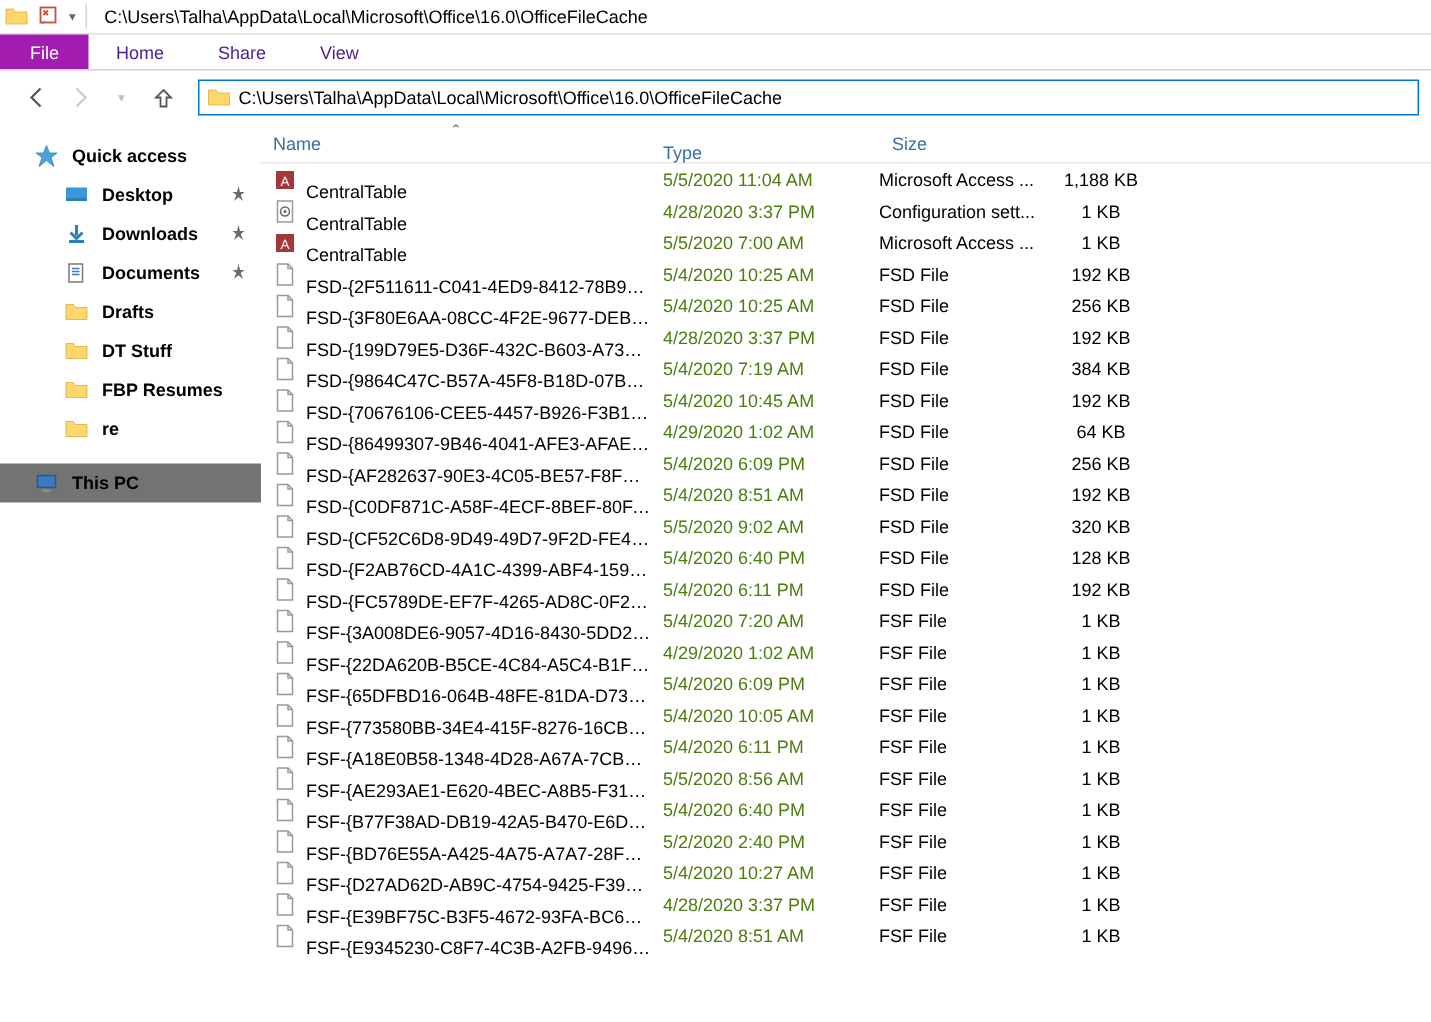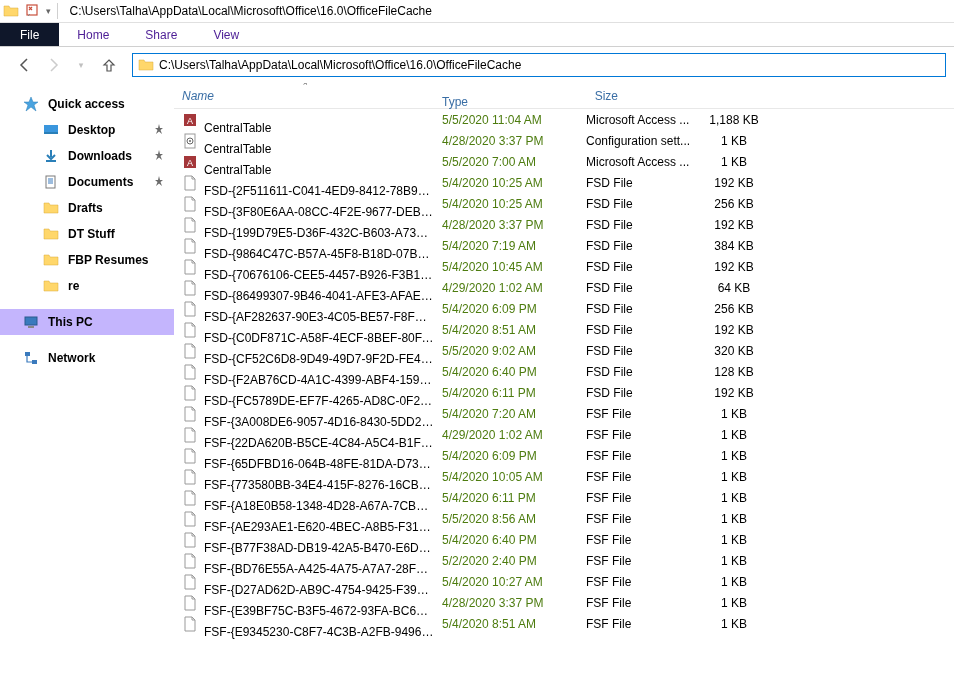--- a/index.html
+++ b/index.html
@@ -6,45 +6,45 @@
 body { background: #fff; font-size: 12px; color: #000; width: 954px; height: 681px; overflow: hidden; }
 
 .titlebar { height: 23px; display: flex; align-items: center; background: #fff; border-bottom: 1px solid #e0e0e0; padding-left: 2px; }
 .titlebar .folder-icon { width: 18px; height: 18px; display: flex; align-items: center; justify-content: center; }
 .titlebar .qat { display: flex; align-items: center; margin-left: 6px; gap: 8px; }
 .titlebar .sep { width: 1px; height: 16px; background: #d0d0d0; margin: 0 6px; }
 .titlebar .title { margin-left: 6px; font-size: 12px; color: #000; }
 
 .ribbon-tabs { height: 24px; display: flex; align-items: stretch; border-bottom: 1px solid #d0d0d0; }
 .ribbon-tabs .tab { padding: 0 18px; display: flex; align-items: center; font-size: 12px; cursor: pointer; }
-.ribbon-tabs .tab.file { background: #0f172a; color: #fff; padding: 0 20px; }
+.ribbon-tabs .tab.file { background: #a21caf; color: #fff; padding: 0 20px; }
 .ribbon-tabs .tab.normal { color: #4c1d95; }
 
 .navbar { height: 36px; display: flex; align-items: center; padding: 4px 8px 4px 14px; gap: 6px; }
 .navbar .nav-btn { width: 22px; height: 22px; display: flex; align-items: center; justify-content: center; color: #6b6b6b; cursor: pointer; }
 .navbar .nav-btn.disabled { color: #c0c0c0; cursor: default; }
 .navbar .addr { flex: 1; height: 24px; border: 1px solid #0078d7; display: flex; align-items: center; padding: 0 4px; margin-left: 6px; }
 .navbar .addr .folder-mini { width: 18px; height: 18px; display: flex; align-items: center; justify-content: center; margin-right: 4px; }
 .navbar .addr input { flex: 1; border: none; outline: none; font-size: 12px; font-family: inherit; }
 
 .content { display: flex; height: calc(681px - 23px - 24px - 36px); }
 
 .navpane { width: 174px; padding: 8px 0 0 0; overflow-y: auto; font-weight: bold; }
 .navpane .group { margin-bottom: 10px; }
 .navpane .item { height: 26px; display: flex; align-items: center; padding-left: 22px; cursor: pointer; position: relative; }
 .navpane .item.sub { padding-left: 42px; }
-.navpane .item.selected { background: #c4b5fd; }
+.navpane .item.selected { background: #737373; }
 .navpane .item .icon { width: 18px; height: 18px; display: flex; align-items: center; justify-content: center; margin-right: 8px; }
 .navpane .item .label { font-size: 12px; }
 .navpane .item .pin { position: absolute; right: 10px; color: #6b6b6b; font-size: 11px; }
 
 .filepane { flex: 1; display: flex; flex-direction: column; overflow: hidden; }
 .columns { height: 26px; display: flex; align-items: center; border-bottom: 1px solid #e8e8e8; color: #3a6ea5; font-size: 12px; }
 .columns .col { padding-left: 8px; display: flex; align-items: center; height: 100%; }
-.columns .col.name { width: 260px; position: relative; font-style: italic; }
+.columns .col.name { width: 260px; position: relative; }
 .columns .col.date { width: 120px; }
 .columns .col.type { width: 120px; margin-top: 13px; }
 .columns .col.size { width: 80px; justify-content: flex-end; padding-right: 16px; }
 .columns .col .sort-arrow { position: absolute; left: 50%; top: -2px; transform: translateX(-50%); color: #666; font-size: 9px; }
 
 .filelist { flex: 1; overflow-y: auto; }
 .filerow { height: 21px; display: flex; align-items: center; cursor: pointer; }
 .filerow .cell { padding-left: 8px; overflow: hidden; white-space: nowrap; text-overflow: ellipsis; font-size: 12px; }
 .filerow .cell.name { width: 260px; display: flex; align-items: center; }
 .filerow .cell.name .ficon { width: 16px; height: 16px; margin-right: 6px; flex-shrink: 0; display: flex; align-items: center; justify-content: center; }
@@ -203,32 +203,20 @@
         <span class="icon">
           <svg width="16" height="16" viewBox="0 0 16 16">
               <rect x="2" y="3" width="12" height="8" fill="#3a7abd" stroke="#2a5a8d"></rect>
               <rect x="5" y="12" width="6" height="2" fill="#888"></rect>
             </svg>
         </span>
         <span class="label">This PC</span>
       </div>
     </div>
 
-    <div class="group">
-      <div class="item">
-        <span class="icon">
-          <svg width="16" height="16" viewBox="0 0 16 16">
-              <rect x="2" y="2" width="5" height="4" fill="#3a7abd"></rect>
-              <rect x="9" y="10" width="5" height="4" fill="#3a7abd"></rect>
-              <path d="M4 6 L4 12 L9 12" fill="none" stroke="#3a7abd" stroke-width="1.2"></path>
-            </svg>
-        </span>
-        <span class="label">Network</span>
-      </div>
-    </div>
   </div>
 
   <div class="filepane">
     <div class="columns">
       <div class="col name">
         <span>Name</span>
         <span class="sort-arrow">⌃</span>
       </div>
       <div class="col type">Type</div>
       <div class="col size">Size</div>

